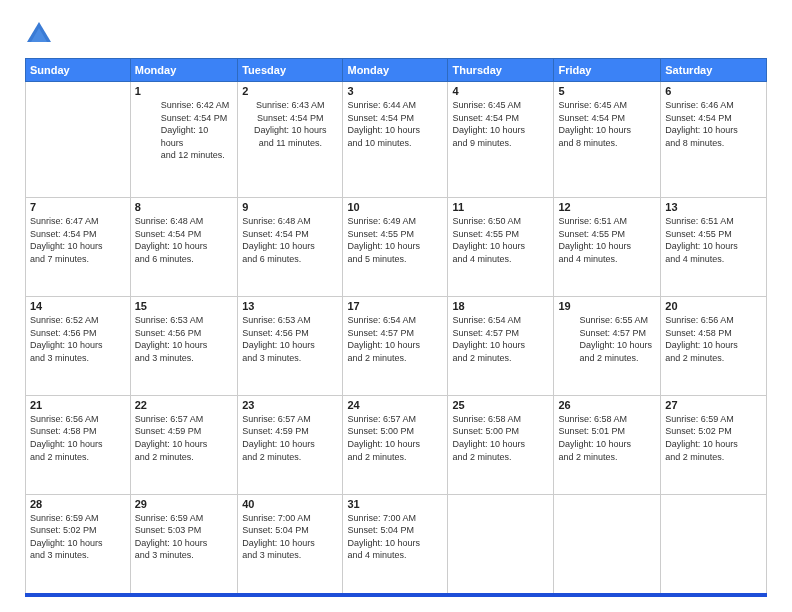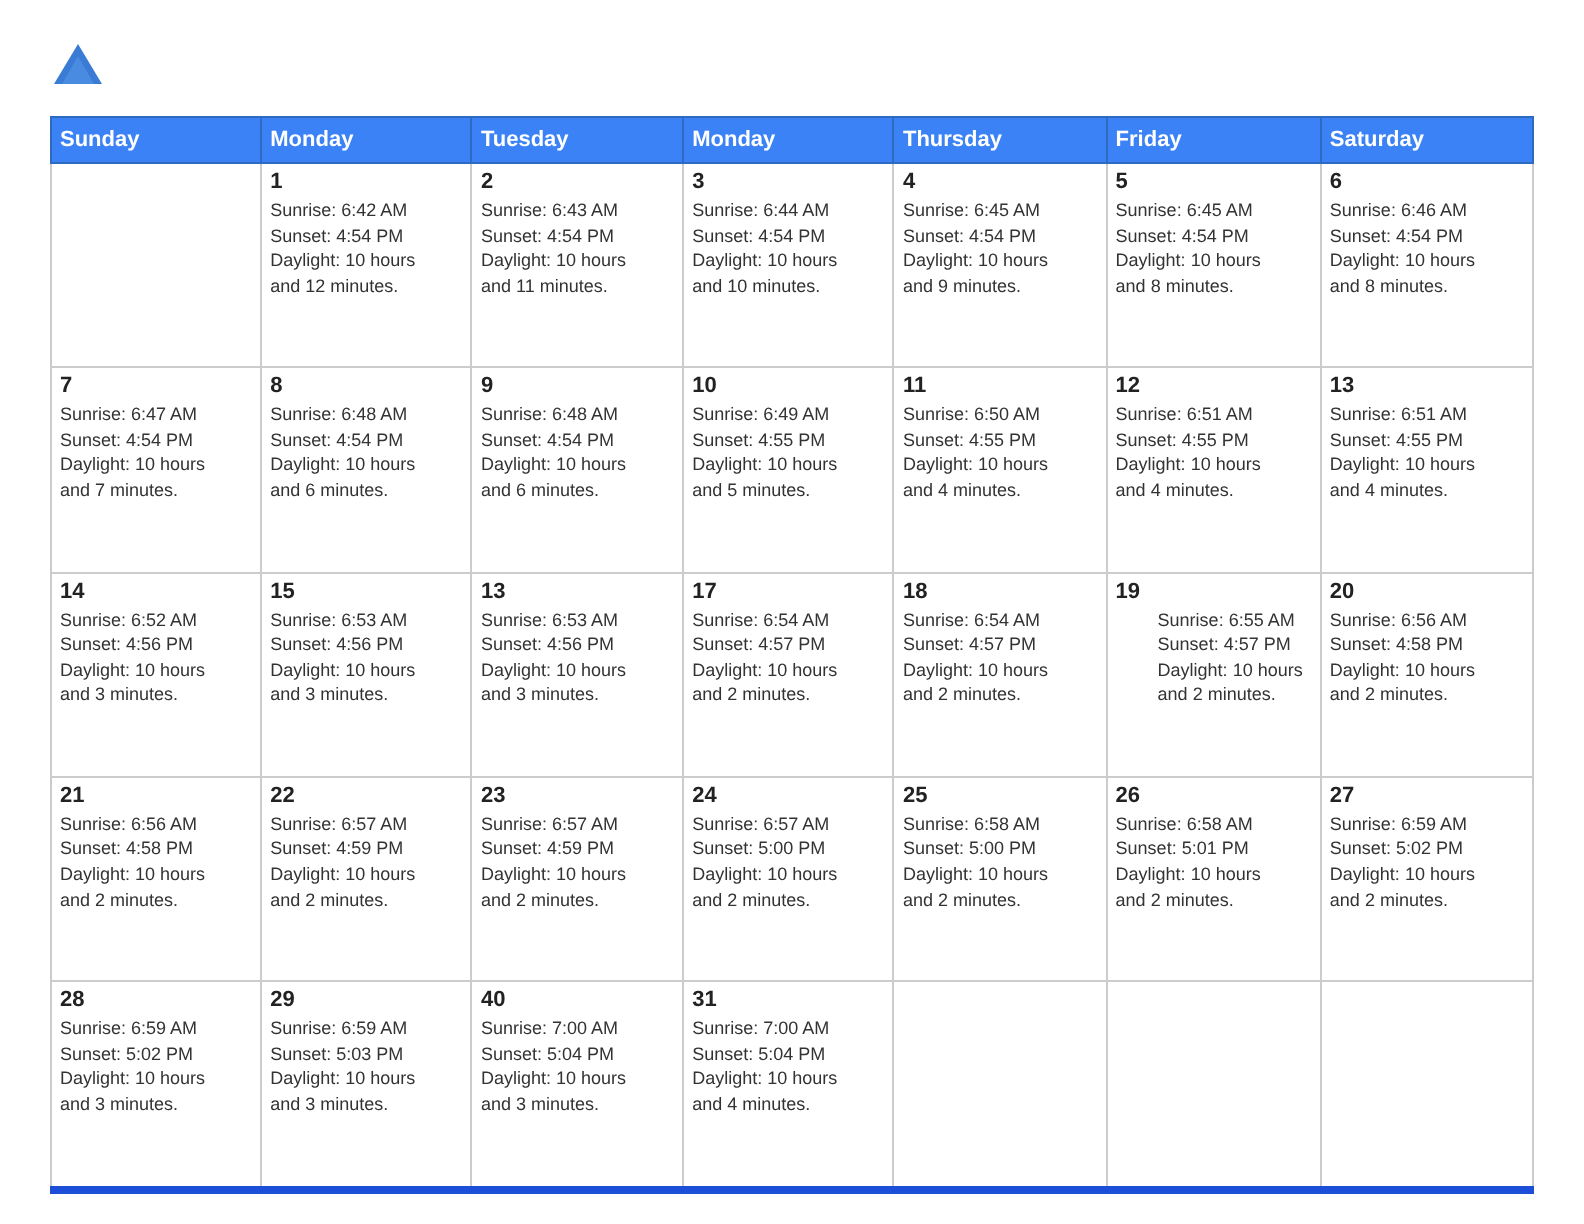--- a/index.html
+++ b/index.html
@@ -124,28 +124,28 @@
           <th>Thursday</th>
           <th>Friday</th>
           <th>Saturday</th>
         </tr>
     </thead>
     <tbody id="calendar-body">
     <tr>
           <td class="cell-empty"></td>
           <td>
             <div class="cell-day">1</div>
-            <div class="cell-info" style="white-space: pre-line;">Sunrise: 6:42 AM
+            <div class="cell-info" style="white-space: pre-line; margin-left: 26px;">Sunrise: 6:42 AM
 Sunset: 4:54 PM
 Daylight: 10 hours
 and 12 minutes.</div>
           </td>
           <td>
             <div class="cell-day">2</div>
-            <div class="cell-info" style="white-space: pre-line;">Sunrise: 6:43 AM
+            <div class="cell-info" style="white-space: pre-line; text-align: center;">Sunrise: 6:43 AM
 Sunset: 4:54 PM
 Daylight: 10 hours
 and 11 minutes.</div>
           </td>
           <td>
             <div class="cell-day">3</div>
             <div class="cell-info" style="white-space: pre-line;">Sunrise: 6:44 AM
 Sunset: 4:54 PM
 Daylight: 10 hours
 and 10 minutes.</div>

